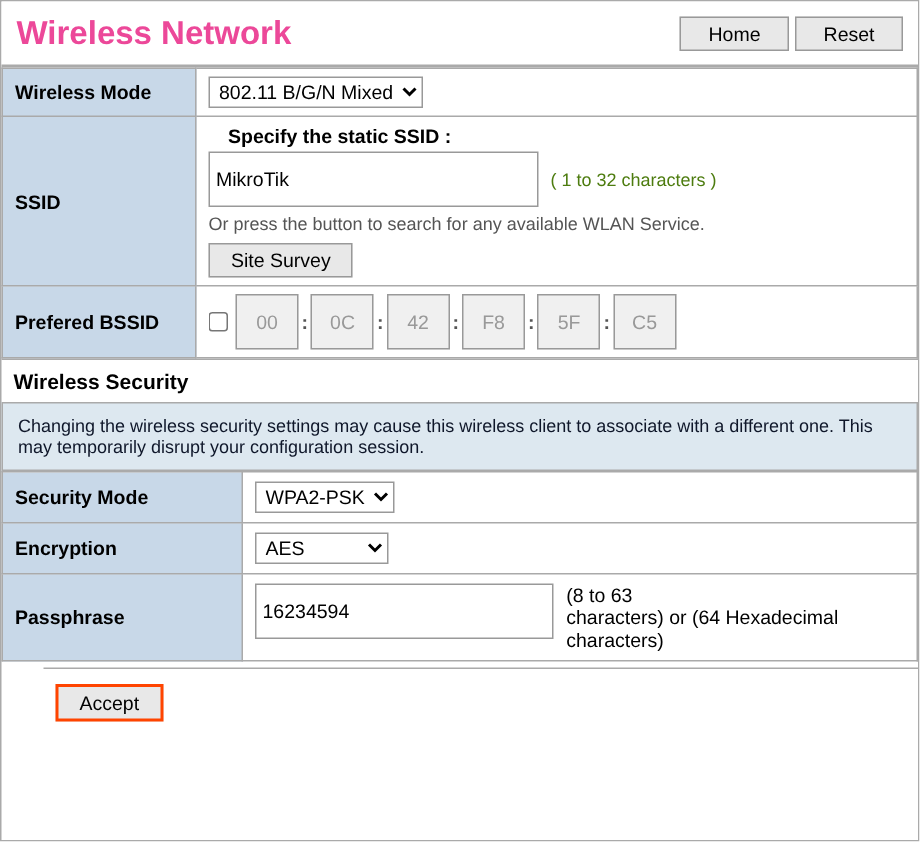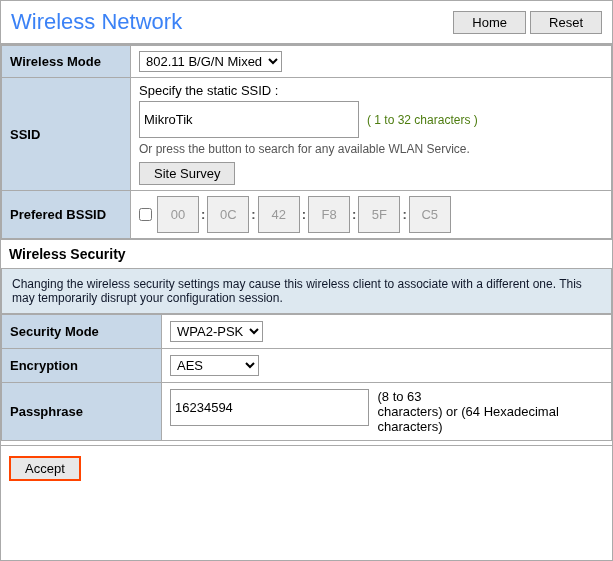--- a/index.html
+++ b/index.html
@@ -19,22 +19,22 @@
     .header {
       display: flex;
       align-items: center;
       justify-content: space-between;
       padding: 8px 10px 8px 10px;
       border-bottom: 2px solid #aaa;
       background: #fff;
     }
     .header-title {
       font-size: 22px;
-      font-weight: normal;
-      color: #3b82f6;
+      font-weight: bold;
+      color: #ec4899;
     }
     .header-buttons {
       display: flex;
       gap: 4px;
     }
     .header-btn {
       padding: 3px 18px;
       border: 1px solid #999;
       background: #e8e8e8;
       cursor: pointer;
@@ -86,22 +86,23 @@
     input[type="text"] {
       border: 1px solid #999;
       padding: 10px 4px;
       font-size: 13px;
     }
     input[type="checkbox"] {
       margin-right: 3px;
     }
 
     .ssid-label {
-      font-weight: normal;
+      font-weight: bold;
       margin-bottom: 3px;
+      margin-left: 13px;
     }
     .ssid-hint {
       font-size: 12px;
       color: #555;
       margin-top: 3px;
     }
     .ssid-row-inner {
       display: flex;
       align-items: center;
       gap: 8px;
@@ -183,20 +184,21 @@
       width: 220px;
     }
 
     
     .footer {
       padding: 10px 8px;
       display: flex;
       gap: 8px;
       border-top: 1px solid #aaa;
       margin-top: 4px;
+      margin-left: 28px;
     }
     .accept-btn {
       padding: 3px 14px;
       border: 2px solid #ff4400;
       background: #e8e8e8;
       cursor: pointer;
       font-size: 13px;
     }
     .cancel-btn {
       padding: 3px 14px;

